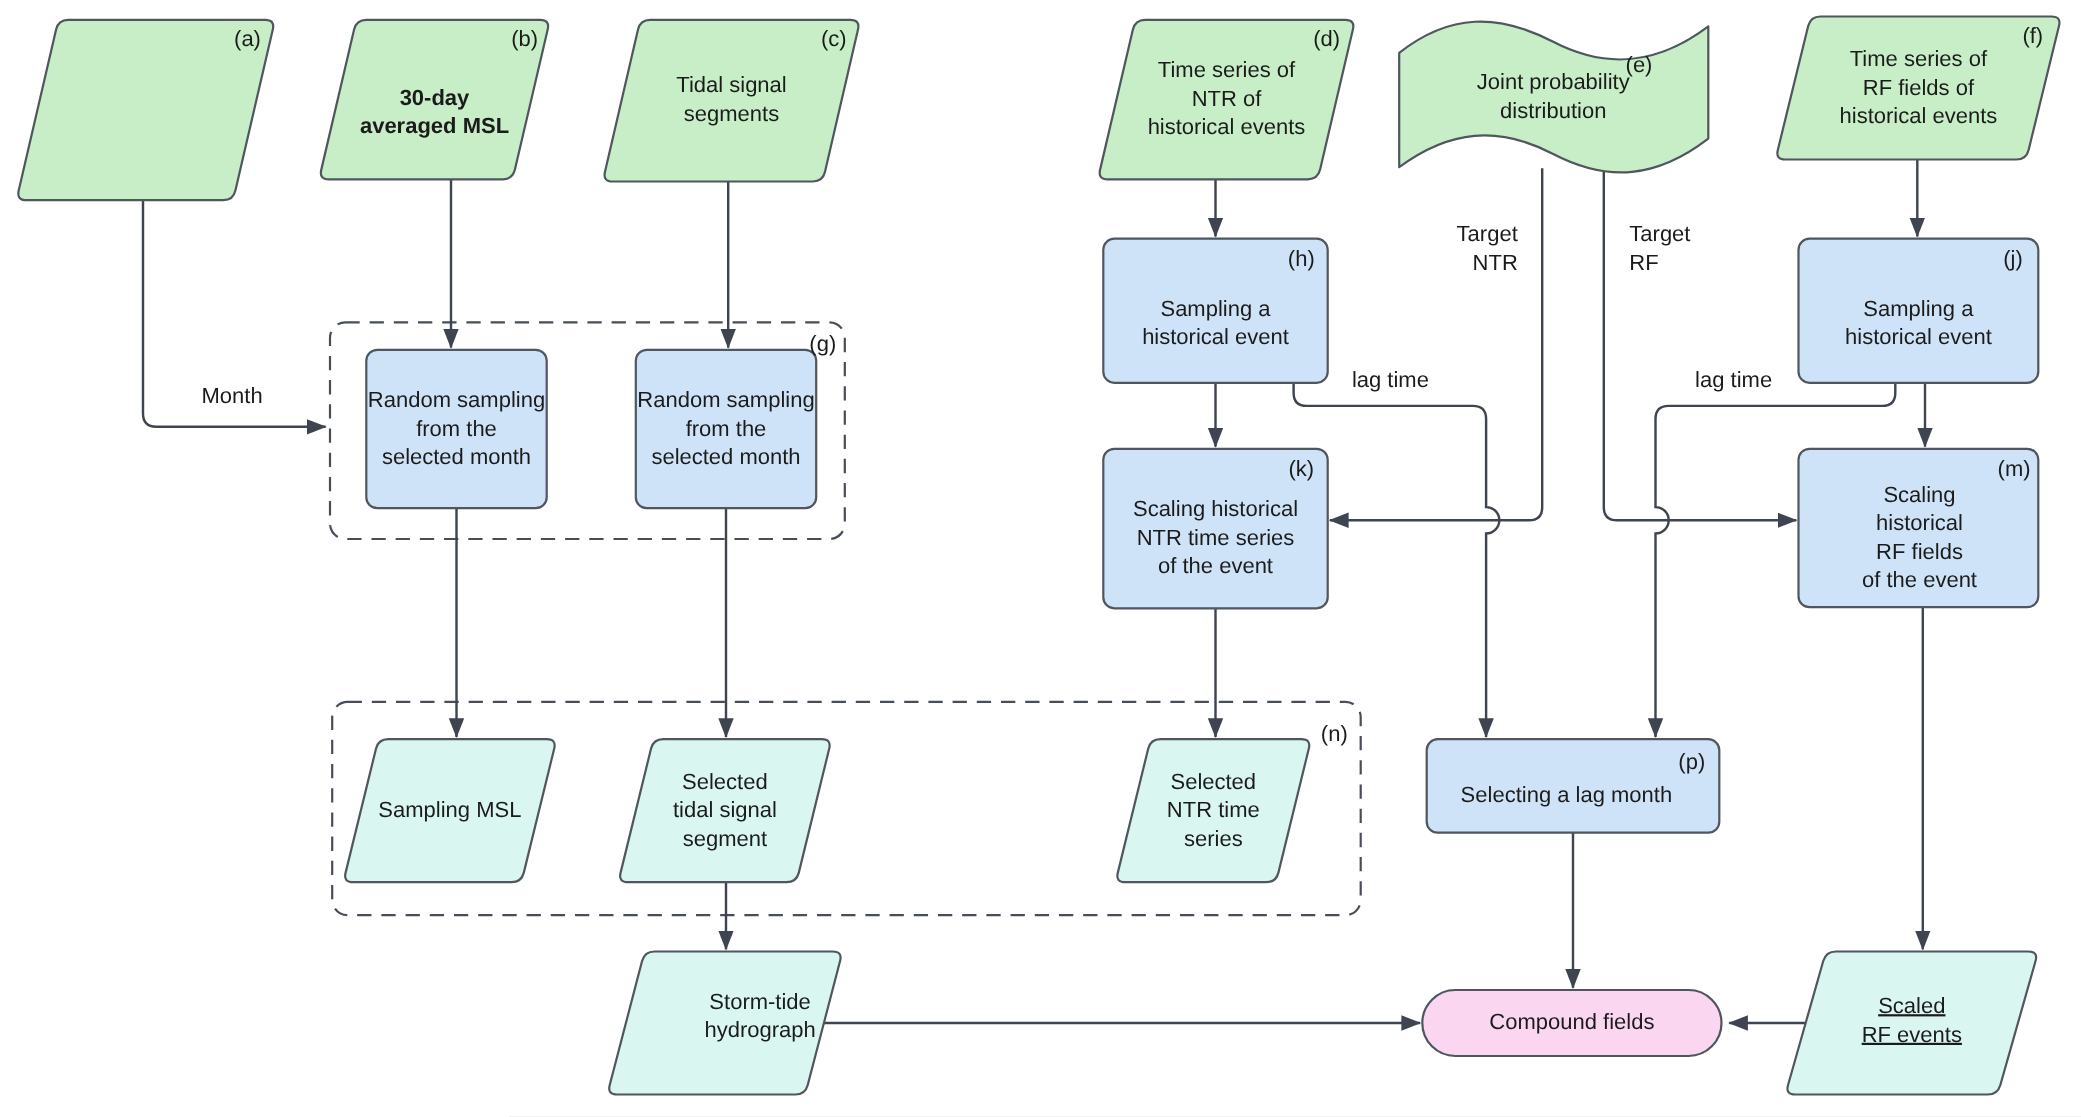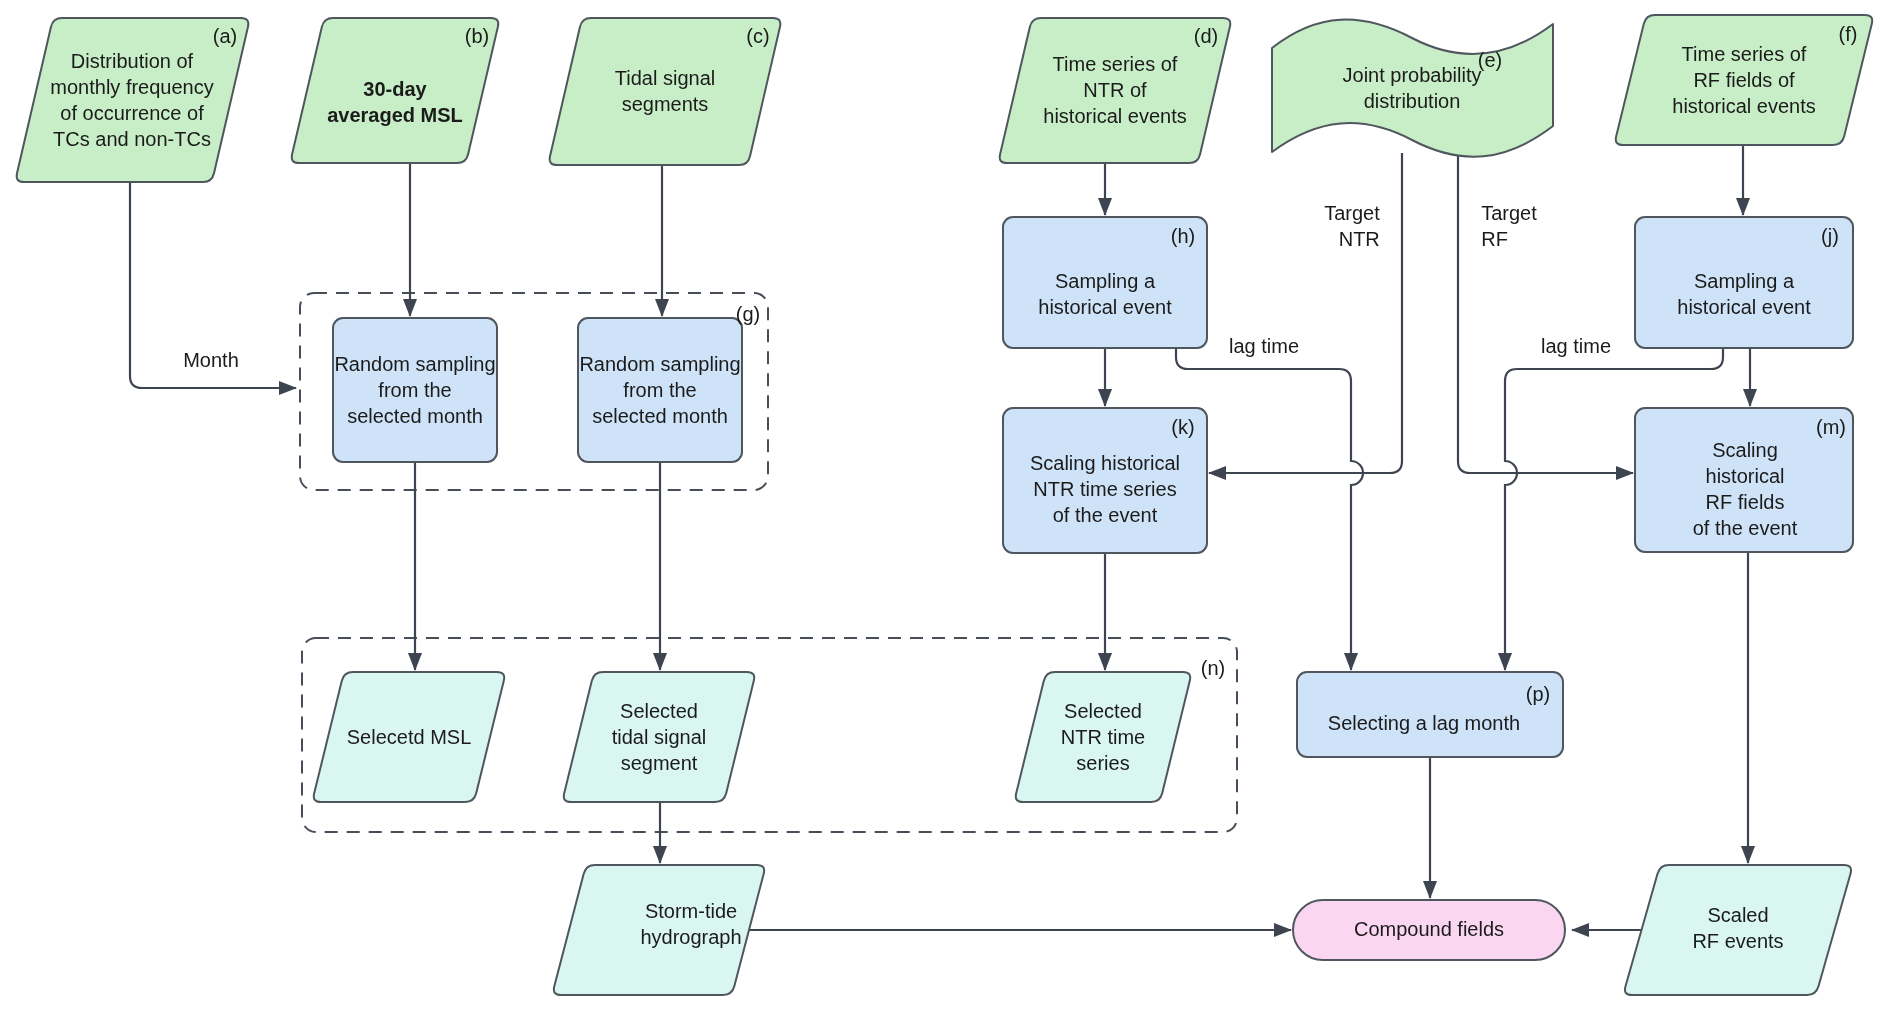--- a/index.html
+++ b/index.html
@@ -80,24 +80,20 @@
 
     <path class="pgram-cyan" d="M321.0 802.0 Q312 802 314.2 793.3 L341.8 680.7 Q344 672 353.0 672.0 L497.0 672.0 Q506 672 503.8 680.7 L476.2 793.3 Q474 802 465.0 802.0 Z"></path>
     <path class="pgram-cyan" d="M571.0 802.0 Q562 802 564.2 793.3 L591.8 680.7 Q594 672 603.0 672.0 L747.0 672.0 Q756 672 753.8 680.7 L726.2 793.3 Q724 802 715.0 802.0 Z"></path>
     <path class="pgram-cyan" d="M1023.0 802.0 Q1014 802 1016.2 793.3 L1043.8 680.7 Q1046 672 1055.0 672.0 L1183.0 672.0 Q1192 672 1189.8 680.7 L1162.2 793.3 Q1160 802 1151.0 802.0 Z"></path>
     <path class="pgram-cyan" d="M561.0 995.0 Q552 995 554.3 986.3 L583.7 873.7 Q586 865 595.0 865.0 L757.0 865.0 Q766 865 763.7 873.7 L734.3 986.3 Q732 995 723.0 995.0 Z"></path>
     <path class="pgram-cyan" d="M1632.0 995.0 Q1623 995 1625.5 986.3 L1657.5 873.7 Q1660 865 1669.0 865.0 L1844.0 865.0 Q1853 865 1850.5 873.7 L1818.5 986.3 Q1816 995 1807.0 995.0 Z"></path>
 
     <rect class="pill-pink" x="1293" y="900" width="272" height="60" rx="30"></rect>
   </svg>
 
-  <div class="lbl" style="left:132px;top:100px;">Distribution of
-monthly frequency
-of occurrence of
-TCs and non-TCs</div>
   <div class="lbl" style="left:395px;top:102px;font-weight:bold;">30-day
 averaged MSL</div>
   <div class="lbl" style="left:665px;top:91px;">Tidal signal
 segments</div>
   <div class="lbl" style="left:1115px;top:90px;">Time series of
 NTR of
 historical events</div>
   <div class="lbl" style="left:1412px;top:88px;">Joint probability
 distribution</div>
   <div class="lbl" style="left:1744px;top:80px;">Time series of
@@ -113,30 +109,30 @@
 historical event</div>
   <div class="lbl" style="left:1744px;top:294px;">Sampling a
 historical event</div>
   <div class="lbl" style="left:1105px;top:489px;">Scaling historical
 NTR time series
 of the event</div>
   <div class="lbl" style="left:1745px;top:489px;">Scaling historical
 RF fields
 of the event</div>
   <div class="lbl" style="left:1424px;top:723px;">Selecting a lag month</div>
-  <div class="lbl" style="left:409px;top:737px;">Selecetd MSL</div>
+  <div class="lbl" style="left:409px;top:737px;">Sampling MSL</div>
   <div class="lbl" style="left:659px;top:737px;">Selected
 tidal signal
 segment</div>
   <div class="lbl" style="left:1103px;top:737px;">Selected
 NTR time
 series</div>
   <div class="lbl" style="left:662px;top:924px;margin-left:29px;">Storm-tide
 hydrograph</div>
-  <div class="lbl" style="left:1738px;top:928px;">Scaled
+  <div class="lbl" style="left:1738px;top:928px;text-decoration:underline;">Scaled
 RF events</div>
   <div class="lbl" style="left:1429px;top:929px;">Compound fields</div>
 
   <div class="tag" style="left:225px;top:36px;">(a)</div>
   <div class="tag" style="left:477px;top:36px;">(b)</div>
   <div class="tag" style="left:758px;top:36px;">(c)</div>
   <div class="tag" style="left:1206px;top:36px;">(d)</div>
   <div class="tag" style="left:1490px;top:60px;">(e)</div>
   <div class="tag" style="left:1848px;top:34px;">(f)</div>
   <div class="tag" style="left:748px;top:314px;">(g)</div>

